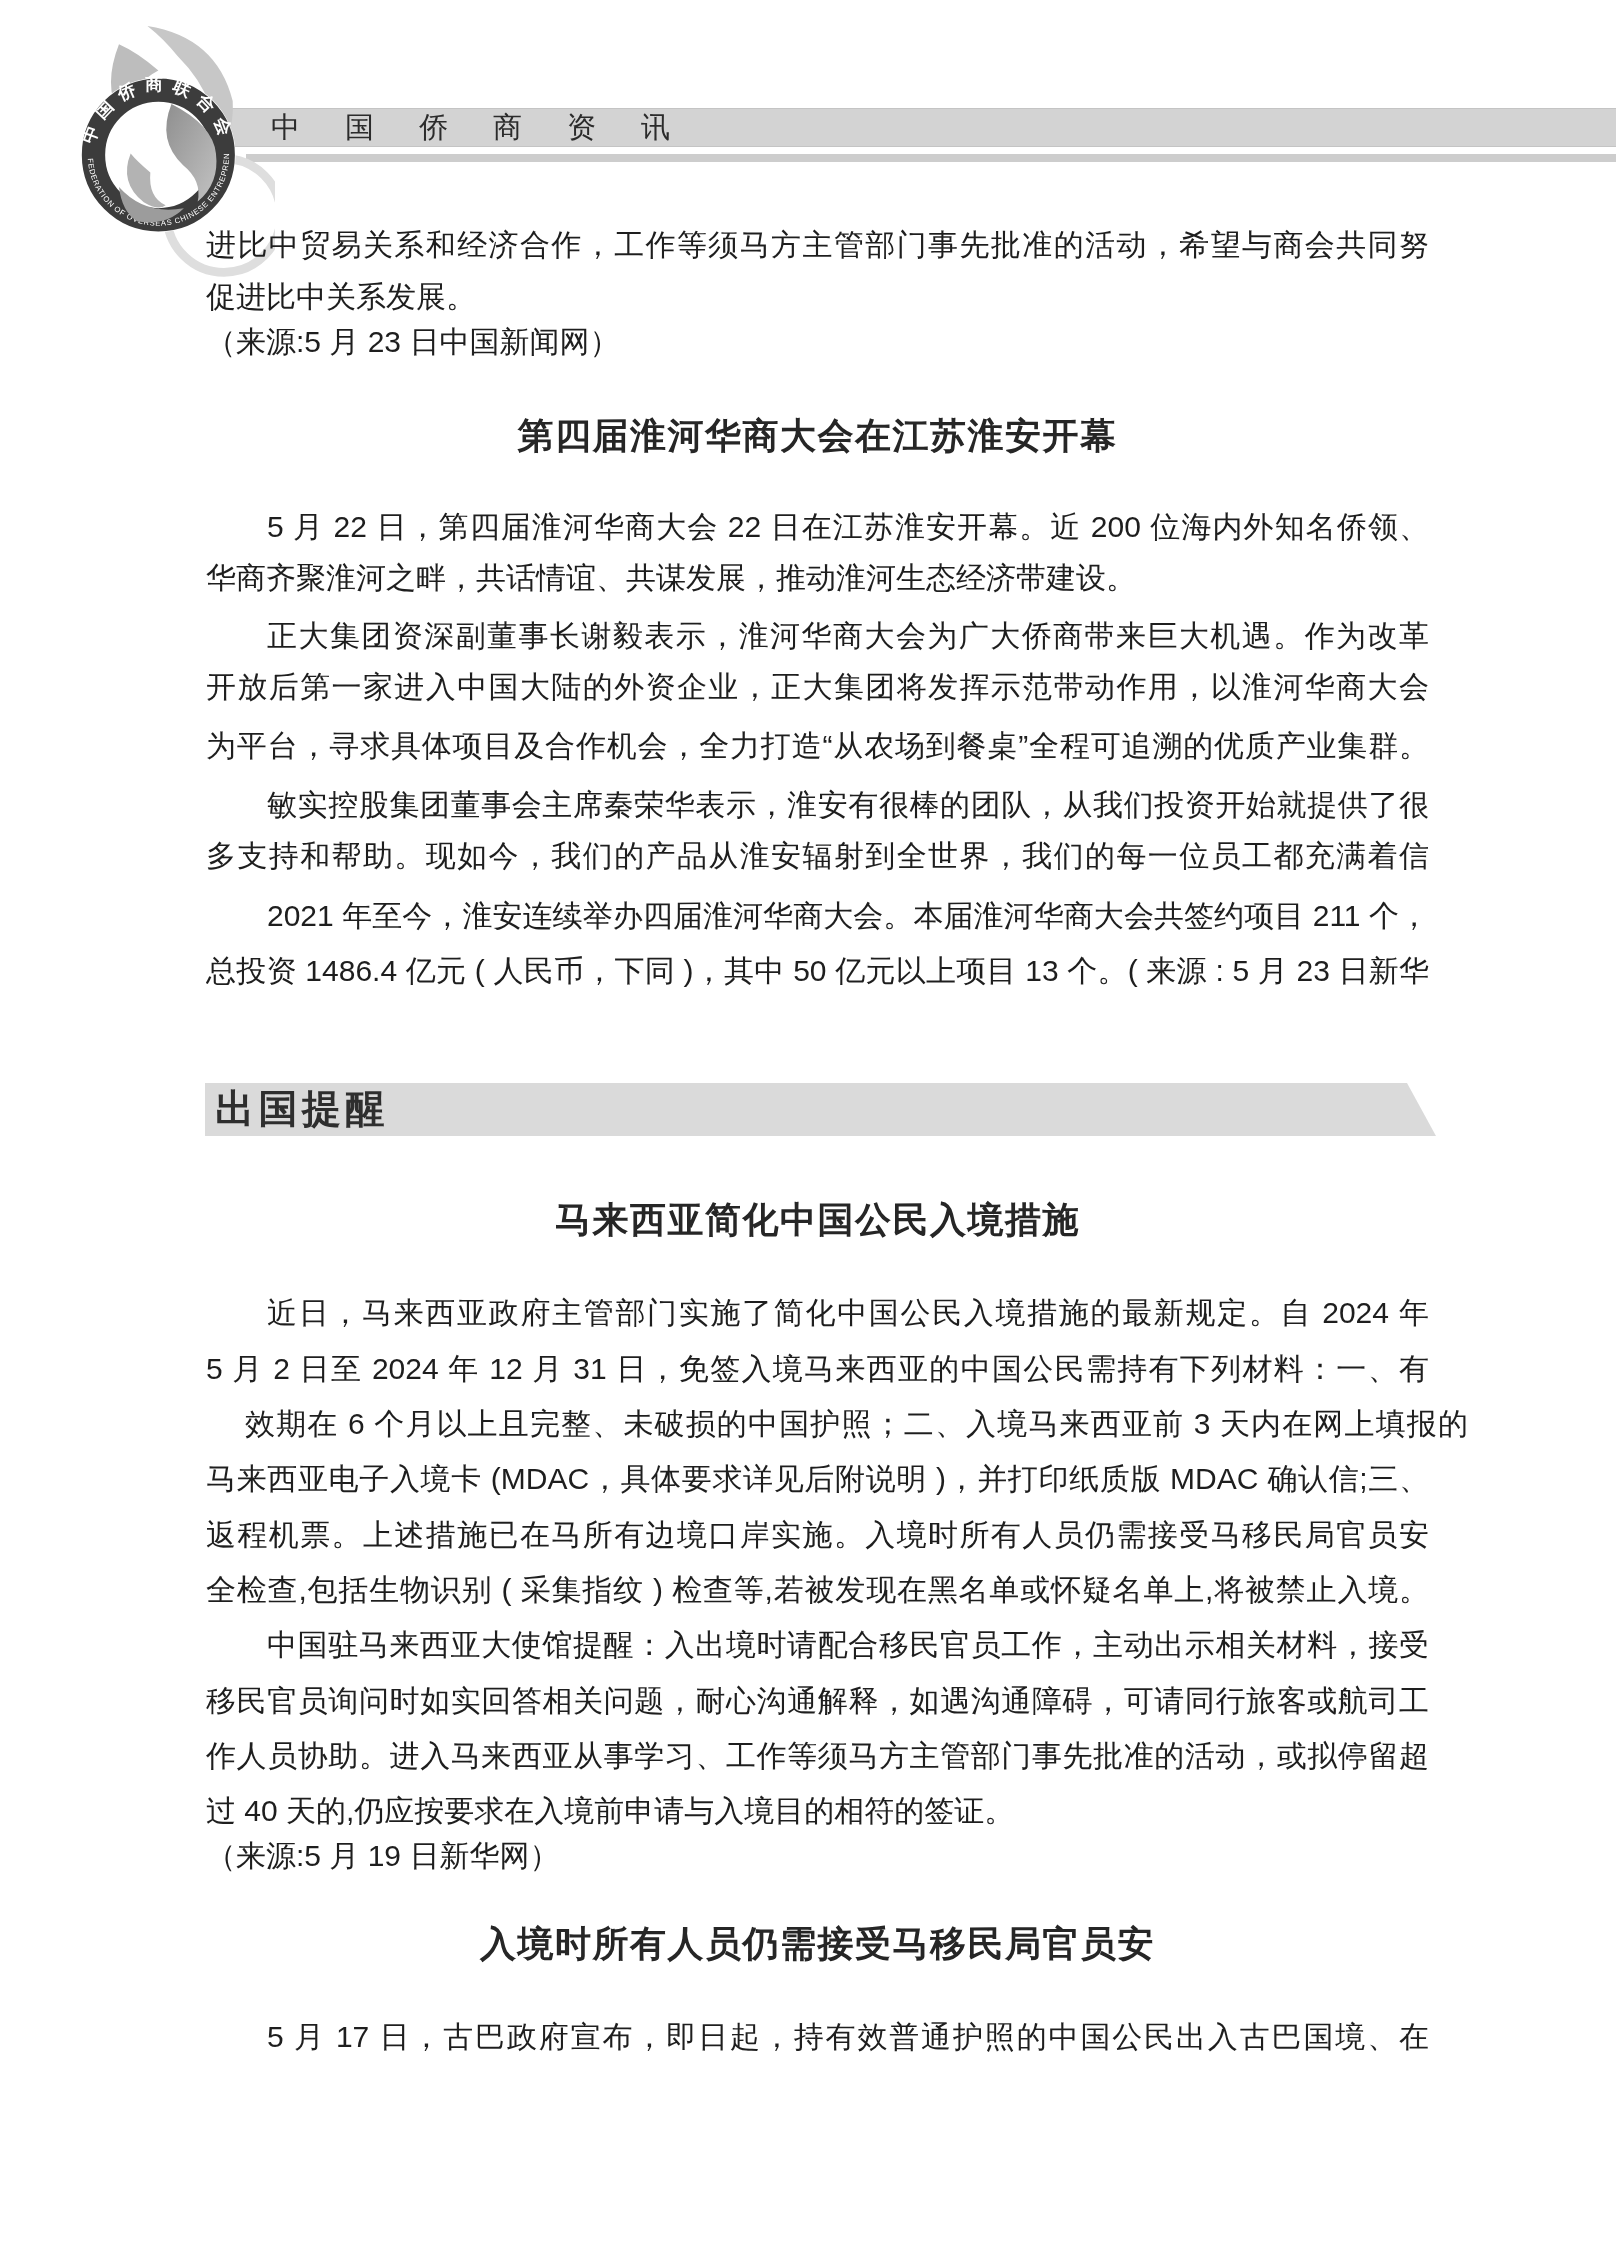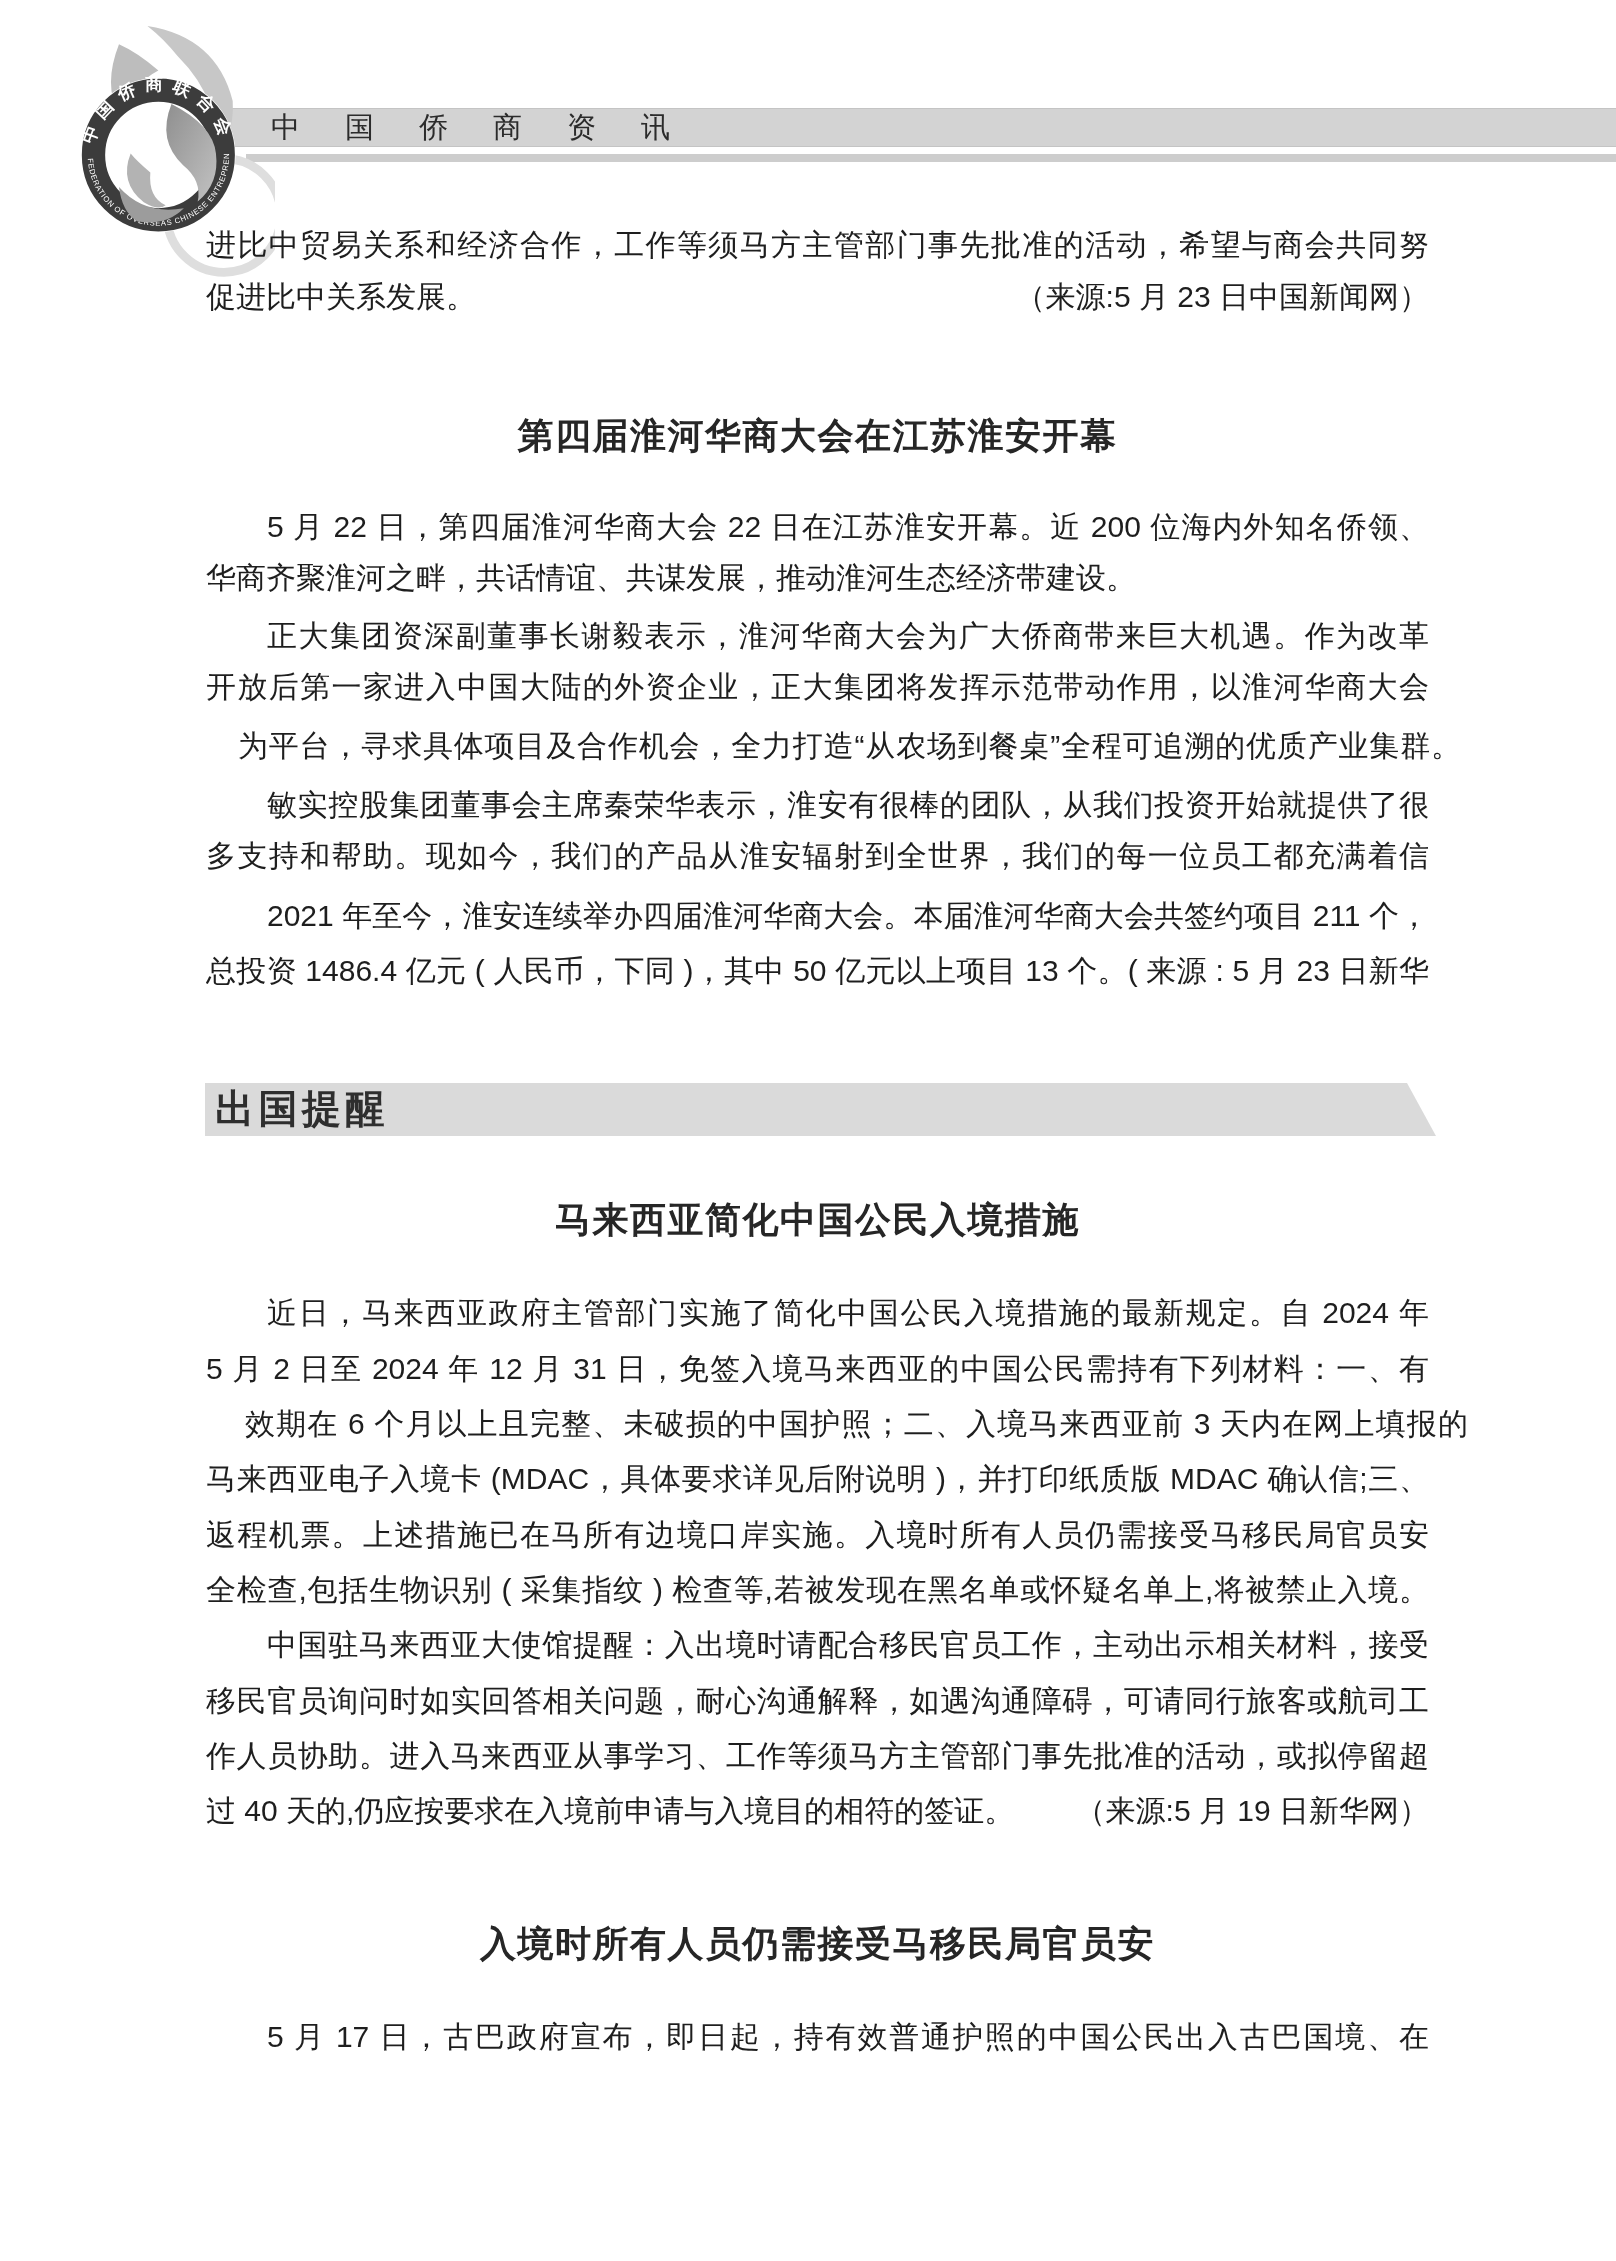--- a/index.html
+++ b/index.html
@@ -19,21 +19,21 @@
     font-size:29px;letter-spacing:45px;color:#2b2b2b;white-space:nowrap;
   }
   .logo{position:absolute;left:49px;top:14.6px;width:226px;height:277px;}
   
   .line{
     position:absolute;left:206px;width:1223px;height:45px;line-height:45px;
     font-size:30px;white-space:nowrap;overflow:visible;
   }
   .line.justify{white-space:normal;text-align:justify;text-align-last:justify;overflow:hidden;}
   .line.indent{padding-left:61px;width:1162px;}
-  .line.flex{display:flex;justify-content:space-between;white-space:nowrap;}
+  .line.flex{display:flex;justify-content:space-between;white-space:nowrap;flex-direction:column;}
   
   .h{
     position:absolute;left:206px;width:1223px;height:45px;line-height:45px;
     text-align:center;font-weight:bold;font-size:36px;color:#262626;letter-spacing:1.5px;
   }
   .h1{top:413px;}
   .h2{top:1197px;}
   .h3{top:1921px;}
   
   .sec-banner{
@@ -96,21 +96,21 @@
         <span>（来源:5 月 23 日中国新闻网）</span>
       </div>
     </div>
 
   <div class="h h1">第四届淮河华商大会在江苏淮安开幕</div>
   <div>
       <div class="line indent justify" style="top: 504px;">5 月 22 日，第四届淮河华商大会 22 日在江苏淮安开幕。近 200 位海内外知名侨领、</div>
       <div class="line" style="top: 555px;">华商齐聚淮河之畔，共话情谊、共谋发展，推动淮河生态经济带建设。</div>
       <div class="line indent justify" style="top: 613px;">正大集团资深副董事长谢毅表示，淮河华商大会为广大侨商带来巨大机遇。作为改革</div>
       <div class="line justify" style="top: 664px;">开放后第一家进入中国大陆的外资企业，正大集团将发挥示范带动作用，以淮河华商大会</div>
-      <div class="line justify" style="top: 723px; margin-left: 32px;">为平台，寻求具体项目及合作机会，全力打造“从农场到餐桌”全程可追溯的优质产业集群。</div>
+      <div class="line justify" style="top: 723px;">为平台，寻求具体项目及合作机会，全力打造“从农场到餐桌”全程可追溯的优质产业集群。</div>
       <div class="line indent justify" style="top: 782px;">敏实控股集团董事会主席秦荣华表示，淮安有很棒的团队，从我们投资开始就提供了很</div>
       <div class="line justify" style="top: 833px;">多支持和帮助。现如今，我们的产品从淮安辐射到全世界，我们的每一位员工都充满着信心。</div>
       <div class="line indent justify" style="top: 893px;">2021 年至今，淮安连续举办四届淮河华商大会。本届淮河华商大会共签约项目 211 个，</div>
       <div class="line justify" style="top: 948px;">总投资 1486.4 亿元 ( 人民币，下同 )，其中 50 亿元以上项目 13 个。( 来源 : 5 月 23 日新华网 )</div>
     </div>
 
   <div class="sec-banner">出国提醒</div>
 
   <div class="h h2">马来西亚简化中国公民入境措施</div>
   <div>

